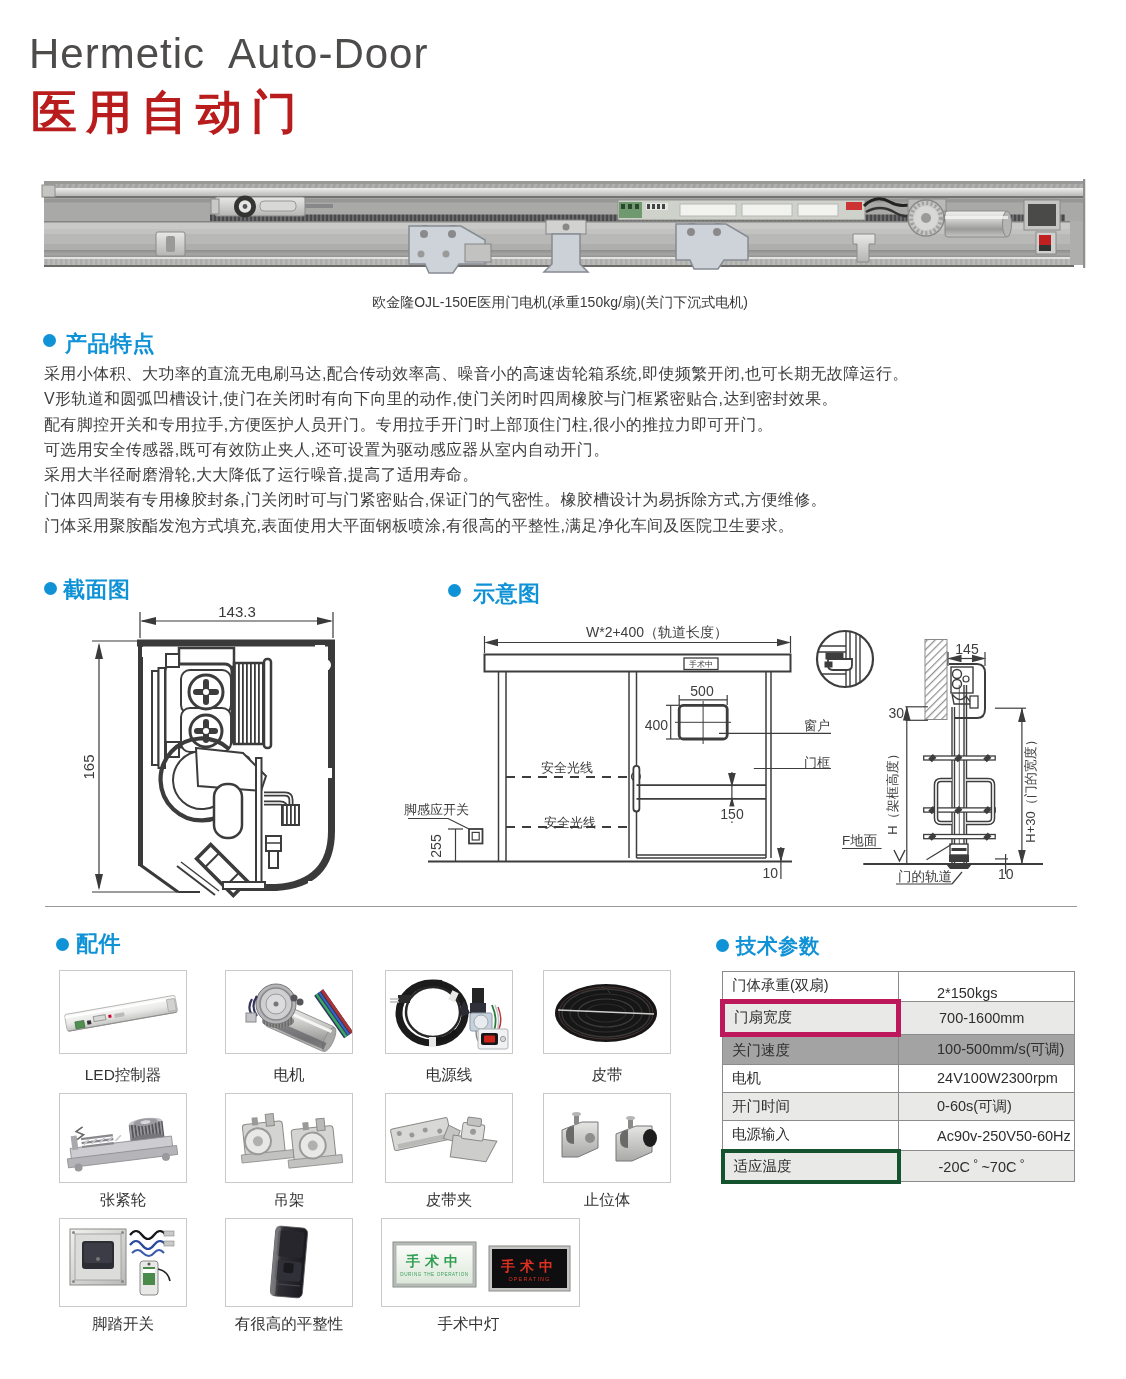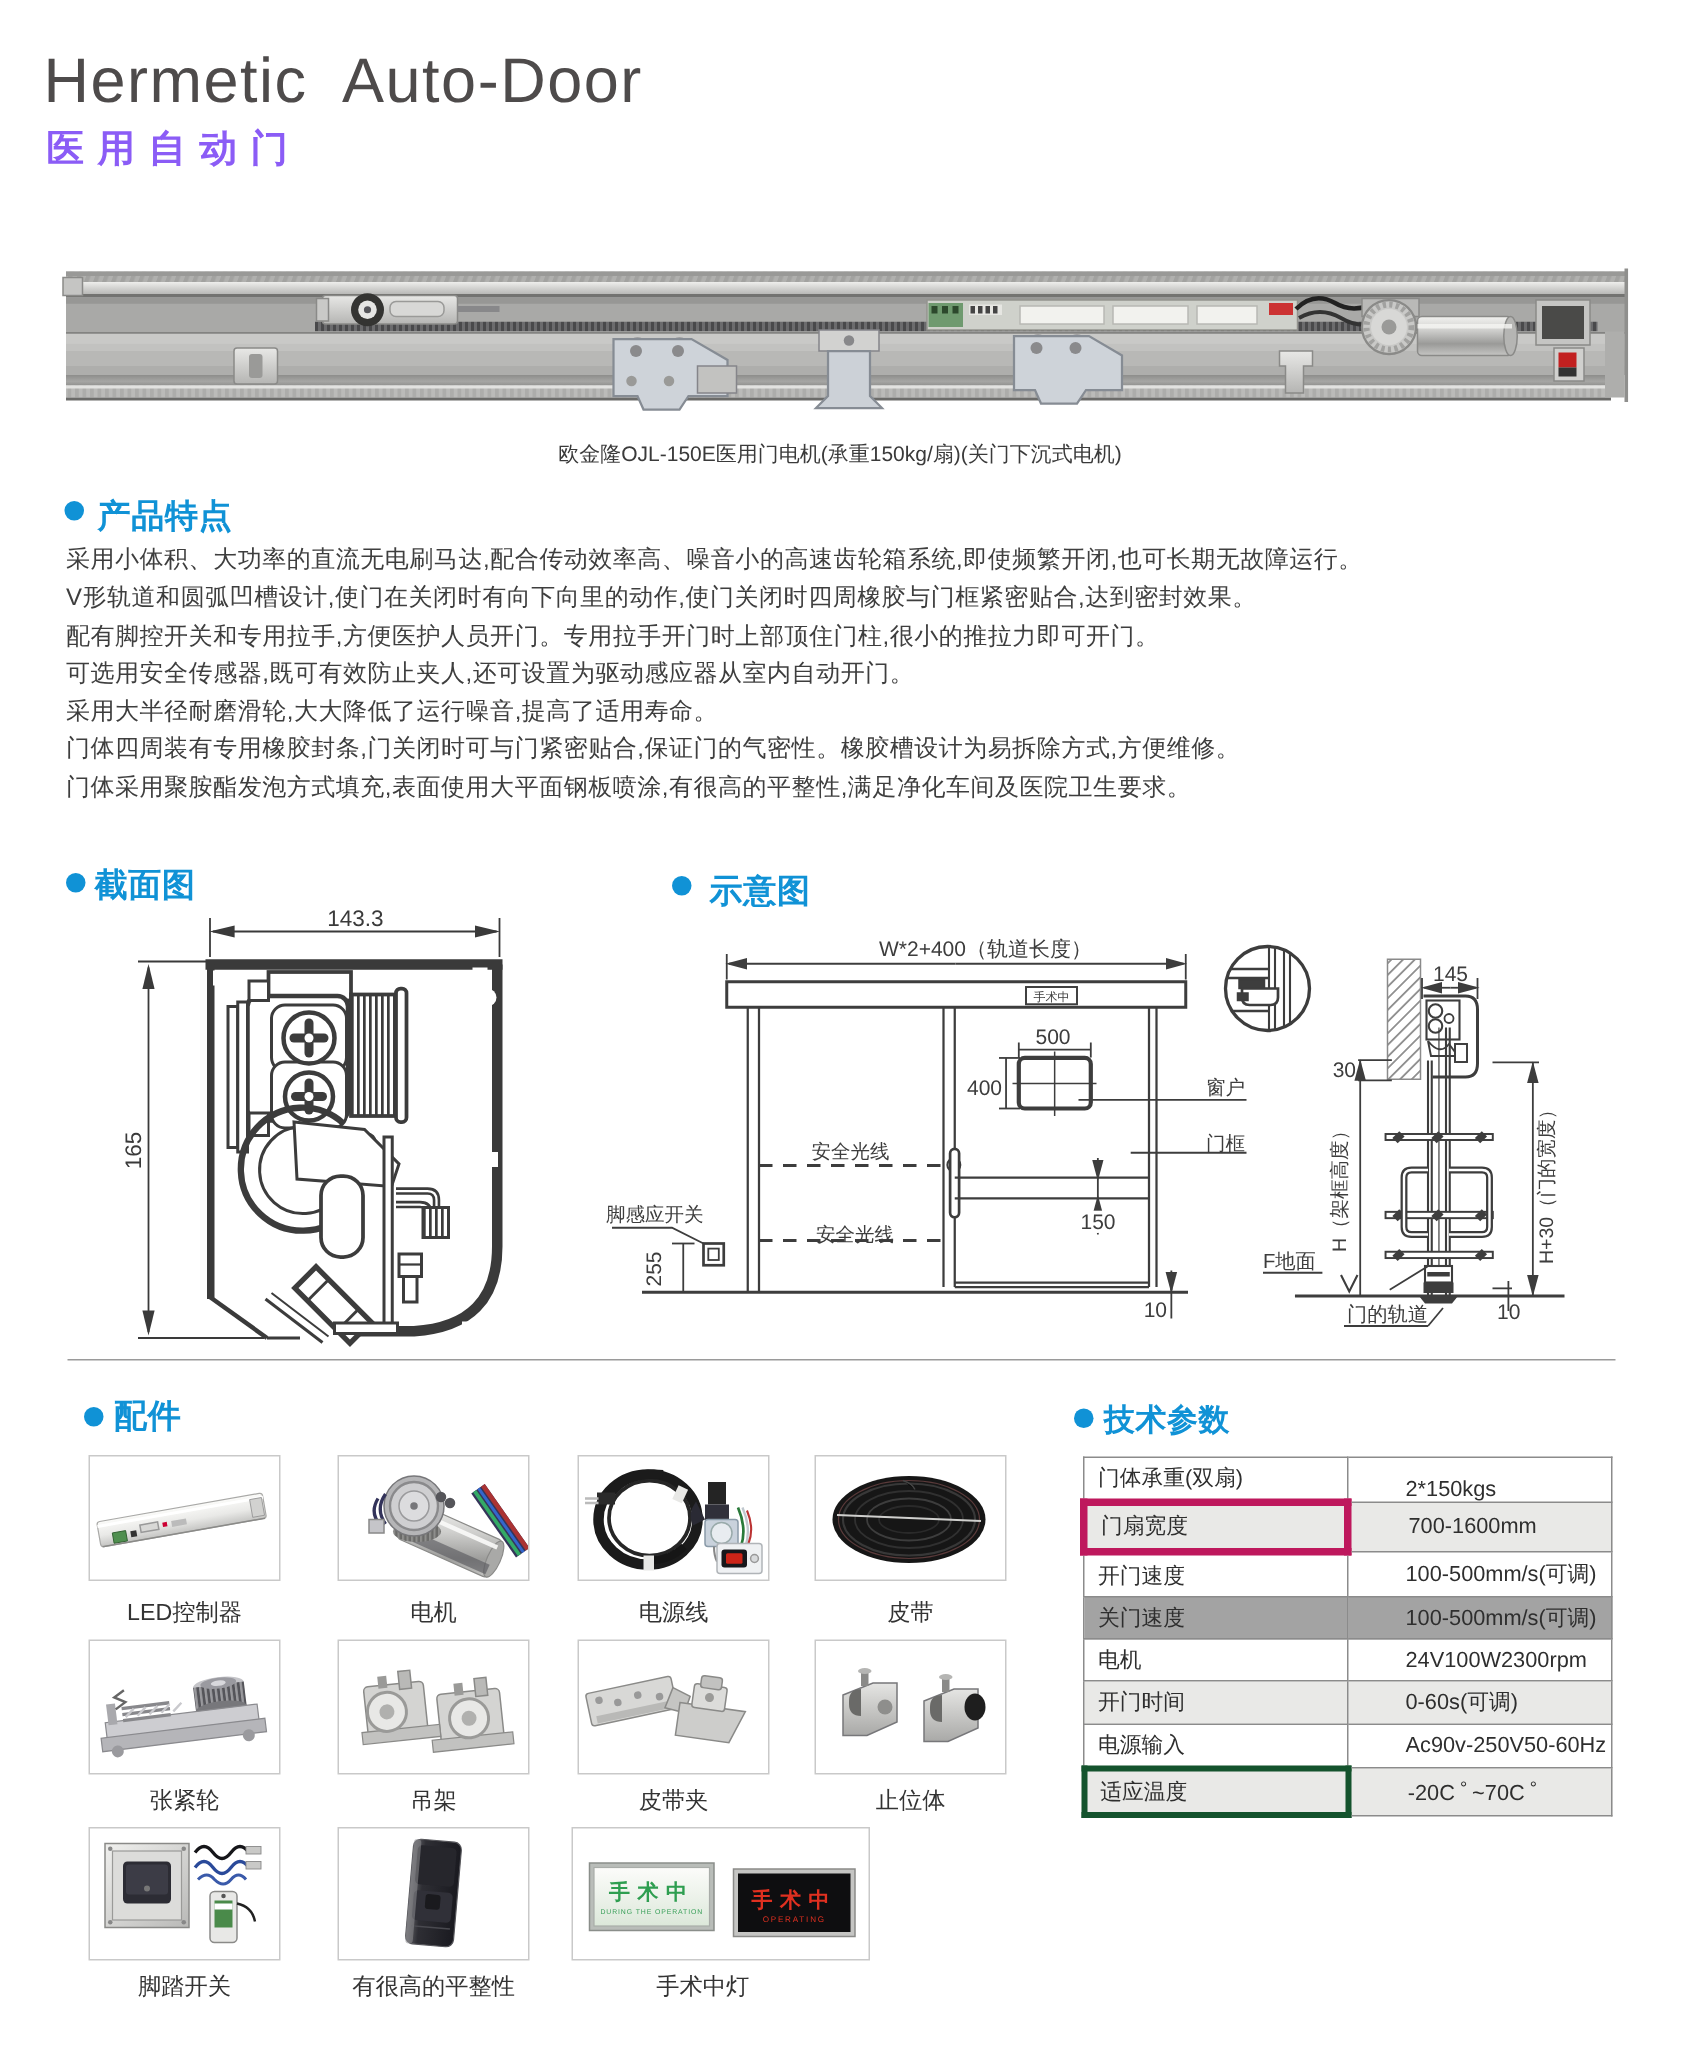--- a/index.html
+++ b/index.html
@@ -5,21 +5,21 @@
 body{width:1126px;height:1379px;position:relative;background:#fff;font-family:"Liberation Sans",sans-serif;overflow:hidden}
 .abs{position:absolute}
 .bullet{position:absolute;width:13px;height:13px;border-radius:50%;background:#1092d6}
 .hdr{position:absolute;font-size:22px;font-weight:bold;color:#1092d6;letter-spacing:0.5px;white-space:nowrap}
 .box{position:absolute;background:#fff;border:1px solid #c9c9c9}
 .lbl{position:absolute;font-size:15.5px;color:#333;text-align:center;white-space:nowrap}
 </style></head>
 <body>
 
 <div class="abs" style="left:29px;top:30px;font-size:42px;color:#4e4b4b;letter-spacing:1px;white-space:nowrap">Hermetic&nbsp; Auto-Door</div>
-<div class="abs" style="left:31px;top:82px;font-size:25px;font-weight:bold;color:#8b5cf6;letter-spacing:9px;white-space:nowrap">医用自动门</div>
+<div class="abs" style="left:31px;top:82px;font-size:46px;font-weight:bold;color:#b91c1c;letter-spacing:9px;white-space:nowrap">医用自动门</div>
 
 <div class="abs" style="left:40px;top:166px;width:1050px;height:126px" id="photo">
 <svg width="1050" height="126" viewBox="0 0 1050 126">
 <defs>
 <linearGradient id="flange" x1="0" y1="0" x2="0" y2="1">
 <stop offset="0" stop-color="#eeeeec"></stop>
           <stop offset="0.5" stop-color="#d3d3d1"></stop>
           <stop offset="1" stop-color="#b9b9b7"></stop>
 </linearGradient>
 <linearGradient id="motorg" x1="0" y1="0" x2="0" y2="1">
@@ -697,24 +697,20 @@
 <table style="position:absolute;left:720px;top:971px;width:355px;border-collapse:collapse;font-size:14.5px;color:#2e2e2e;table-layout:fixed">
 <tbody>
 <tr>
         <td style="border:1px solid #8b8b8b;height:27.25px;padding:0 0 0 9px">门体承重(双扇)</td>
         <td style="border:1px solid #8b8b8b;padding:12px 0 0 38px">2*150kgs</td>
       </tr>
 <tr style="background:#e9e9e7">
         <td style="border:5px solid #be185d;height:27.25px;padding:0 0 0 9px">门扇宽度</td>
         <td style="border:1px solid #8b8b8b;padding:0 0 0 38px">700-1600mm</td>
       </tr>
-<tr>
-        <td style="border:1px solid #8b8b8b;height:27.25px;padding:0 0 0 9px">开门速度</td>
-        <td style="border:1px solid #8b8b8b;padding:0 0 0 38px">100-500mm/s(可调)</td>
-      </tr>
 <tr style="background:#a3a3a3">
         <td style="border:1px solid #8b8b8b;height:27.25px;padding:0 0 0 9px">关门速度</td>
         <td style="border:1px solid #8b8b8b;padding:0 0 0 38px">100-500mm/s(可调)</td>
       </tr>
 <tr>
         <td style="border:1px solid #8b8b8b;height:27.25px;padding:0 0 0 9px">电机</td>
         <td style="border:1px solid #8b8b8b;padding:0 0 0 38px">24V100W2300rpm</td>
       </tr>
 <tr style="background:#e9e9e7">
         <td style="border:1px solid #8b8b8b;height:27.25px;padding:0 0 0 9px">开门时间</td>

